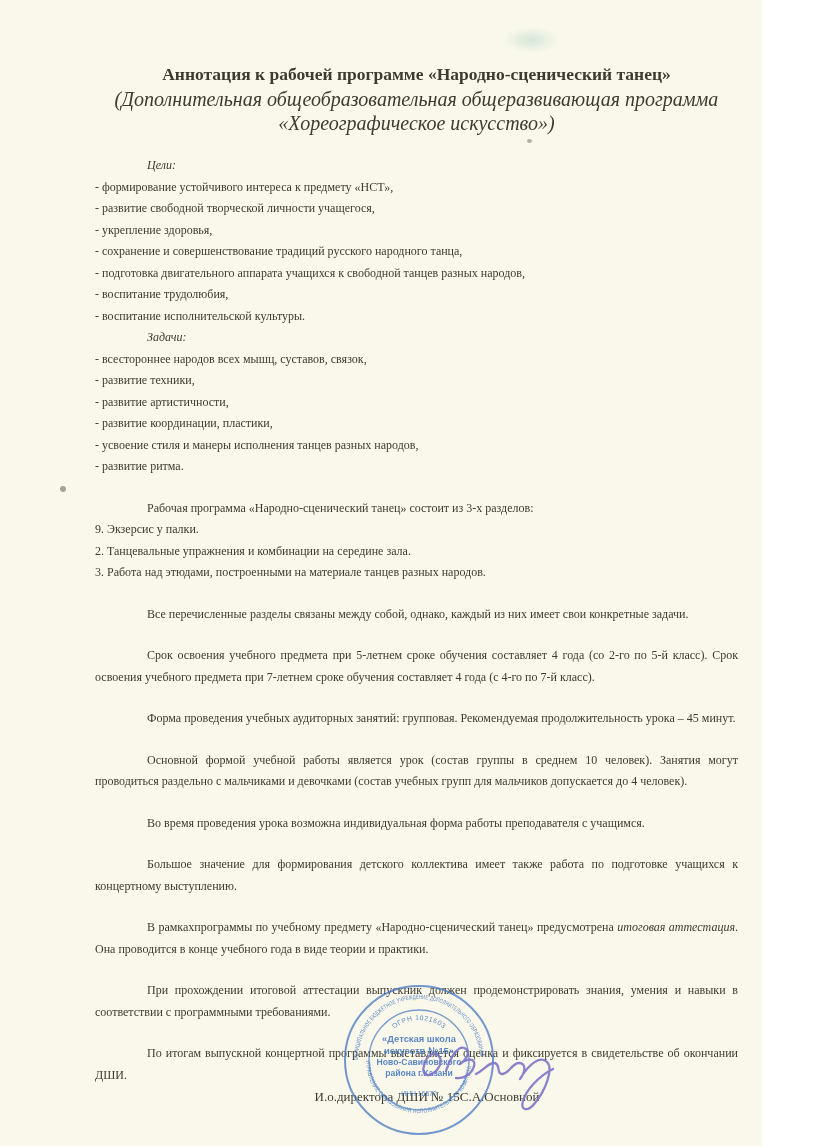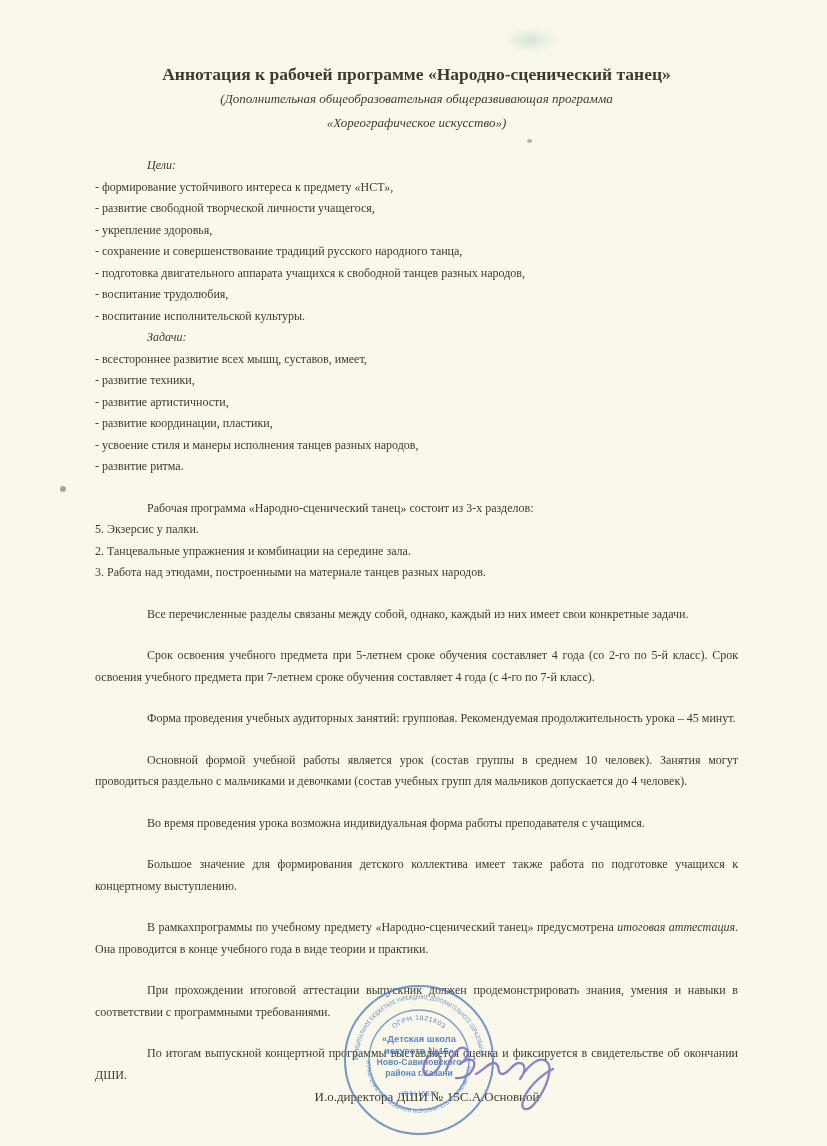--- a/index.html
+++ b/index.html
@@ -1,31 +1,31 @@
 <!DOCTYPE html>
 <html><head>
 <meta charset="utf-8">
 <style>
   html,body{margin:0;padding:0;}
   .page{
     position:relative;
-    width:827px;height:1146px;
+    width:762px;height:1146px;
     background:#f9f8ea;
     color:#3d3b31;
     font-family:"Liberation Serif", serif;
     overflow:hidden;
   }
   .content{
     position:absolute;left:95px;top:62px;width:643px;
   }
   .title{
     margin:0;font-size:17.5px;font-weight:bold;text-align:center;line-height:25px;
   }
   .subtitle{
-    font-size:13px;font-style:italic;text-align:center;line-height:24px;
+    font-size:20px;font-style:italic;text-align:center;line-height:24px;
   }
   .body{
     margin-top:20px;
     font-size:12px;line-height:21.5px;
   }
   .blk{margin:0;}
   .blk.h{font-style:italic;text-indent:52px;}
   .blk.p{text-align:justify;text-indent:52px;margin-top:20px;}
   .blk.li{text-align:justify;}
   .blk.num{text-align:left;}
@@ -69,28 +69,28 @@
     <div class="body">
         <p class="blk h"><span>Цели:</span></p>
         <p class="blk li"><span>- формирование устойчивого интереса к предмету «НСТ»,</span></p>
         <p class="blk li"><span>- развитие свободной творческой личности учащегося,</span></p>
         <p class="blk li"><span>- укрепление здоровья,</span></p>
         <p class="blk li"><span>- сохранение и совершенствование традиций русского народного танца,</span></p>
         <p class="blk li"><span>- подготовка двигательного аппарата учащихся к свободной танцев разных народов,</span></p>
         <p class="blk li"><span>- воспитание трудолюбия,</span></p>
         <p class="blk li"><span>- воспитание исполнительской культуры.</span></p>
         <p class="blk h"><span>Задачи:</span></p>
-        <p class="blk li"><span>- всестороннее развитие всех мышц, суставов, имеет,</span></p>
+        <p class="blk li"><span>- всестороннее народов всех мышц, суставов, связок,</span></p>
         <p class="blk li"><span>- развитие техники,</span></p>
         <p class="blk li"><span>- развитие артистичности,</span></p>
         <p class="blk li"><span>- развитие координации, пластики,</span></p>
         <p class="blk li"><span>- усвоение стиля и манеры исполнения танцев разных народов,</span></p>
         <p class="blk li"><span>- развитие ритма.</span></p>
         <p class="blk p"><span>Рабочая программа «Народно-сценический танец» состоит из 3-х разделов:</span></p>
-        <p class="blk num"><span>5. Экзерсис у палки.</span></p>
+        <p class="blk num"><span>9. Экзерсис у палки.</span></p>
         <p class="blk num"><span>2. Танцевальные упражнения и комбинации на середине зала.</span></p>
         <p class="blk num"><span>3. Работа над этюдами, построенными на материале танцев разных народов.</span></p>
         <p class="blk p"><span>Все перечисленные разделы связаны между собой, однако, каждый из них имеет свои конкретные задачи.</span></p>
         <p class="blk p"><span>Срок освоения учебного предмета при 5-летнем сроке обучения составляет 4 года (со 2-го по 5-й класс). Срок освоения учебного предмета при 7-летнем сроке обучения составляет 4 года (с 4-го по 7-й класс).</span></p>
         <p class="blk p"><span>Форма проведения учебных аудиторных занятий: групповая. Рекомендуемая продолжительность урока – 45 минут.</span></p>
         <p class="blk p"><span>Основной формой учебной работы является урок (состав группы в среднем 10 человек). Занятия могут проводиться раздельно с мальчиками и девочками (состав учебных групп для мальчиков допускается до 4 человек).</span></p>
         <p class="blk p"><span>Во время проведения урока возможна индивидуальная форма работы преподавателя с учащимся.</span></p>
         <p class="blk p"><span>Большое значение для формирования детского коллектива имеет также работа по подготовке учащихся к концертному выступлению.</span></p>
         <p class="blk p"><span>В рамкахпрограммы по учебному предмету «Народно-сценический танец» предусмотрена </span><span class="it">итоговая аттестация</span><span>. Она проводится в конце учебного года в виде теории и практики.</span></p>
         <p class="blk p"><span>При прохождении итоговой аттестации выпускник должен продемонстрировать знания, умения и навыки в соответствии с программными требованиями.</span></p>

